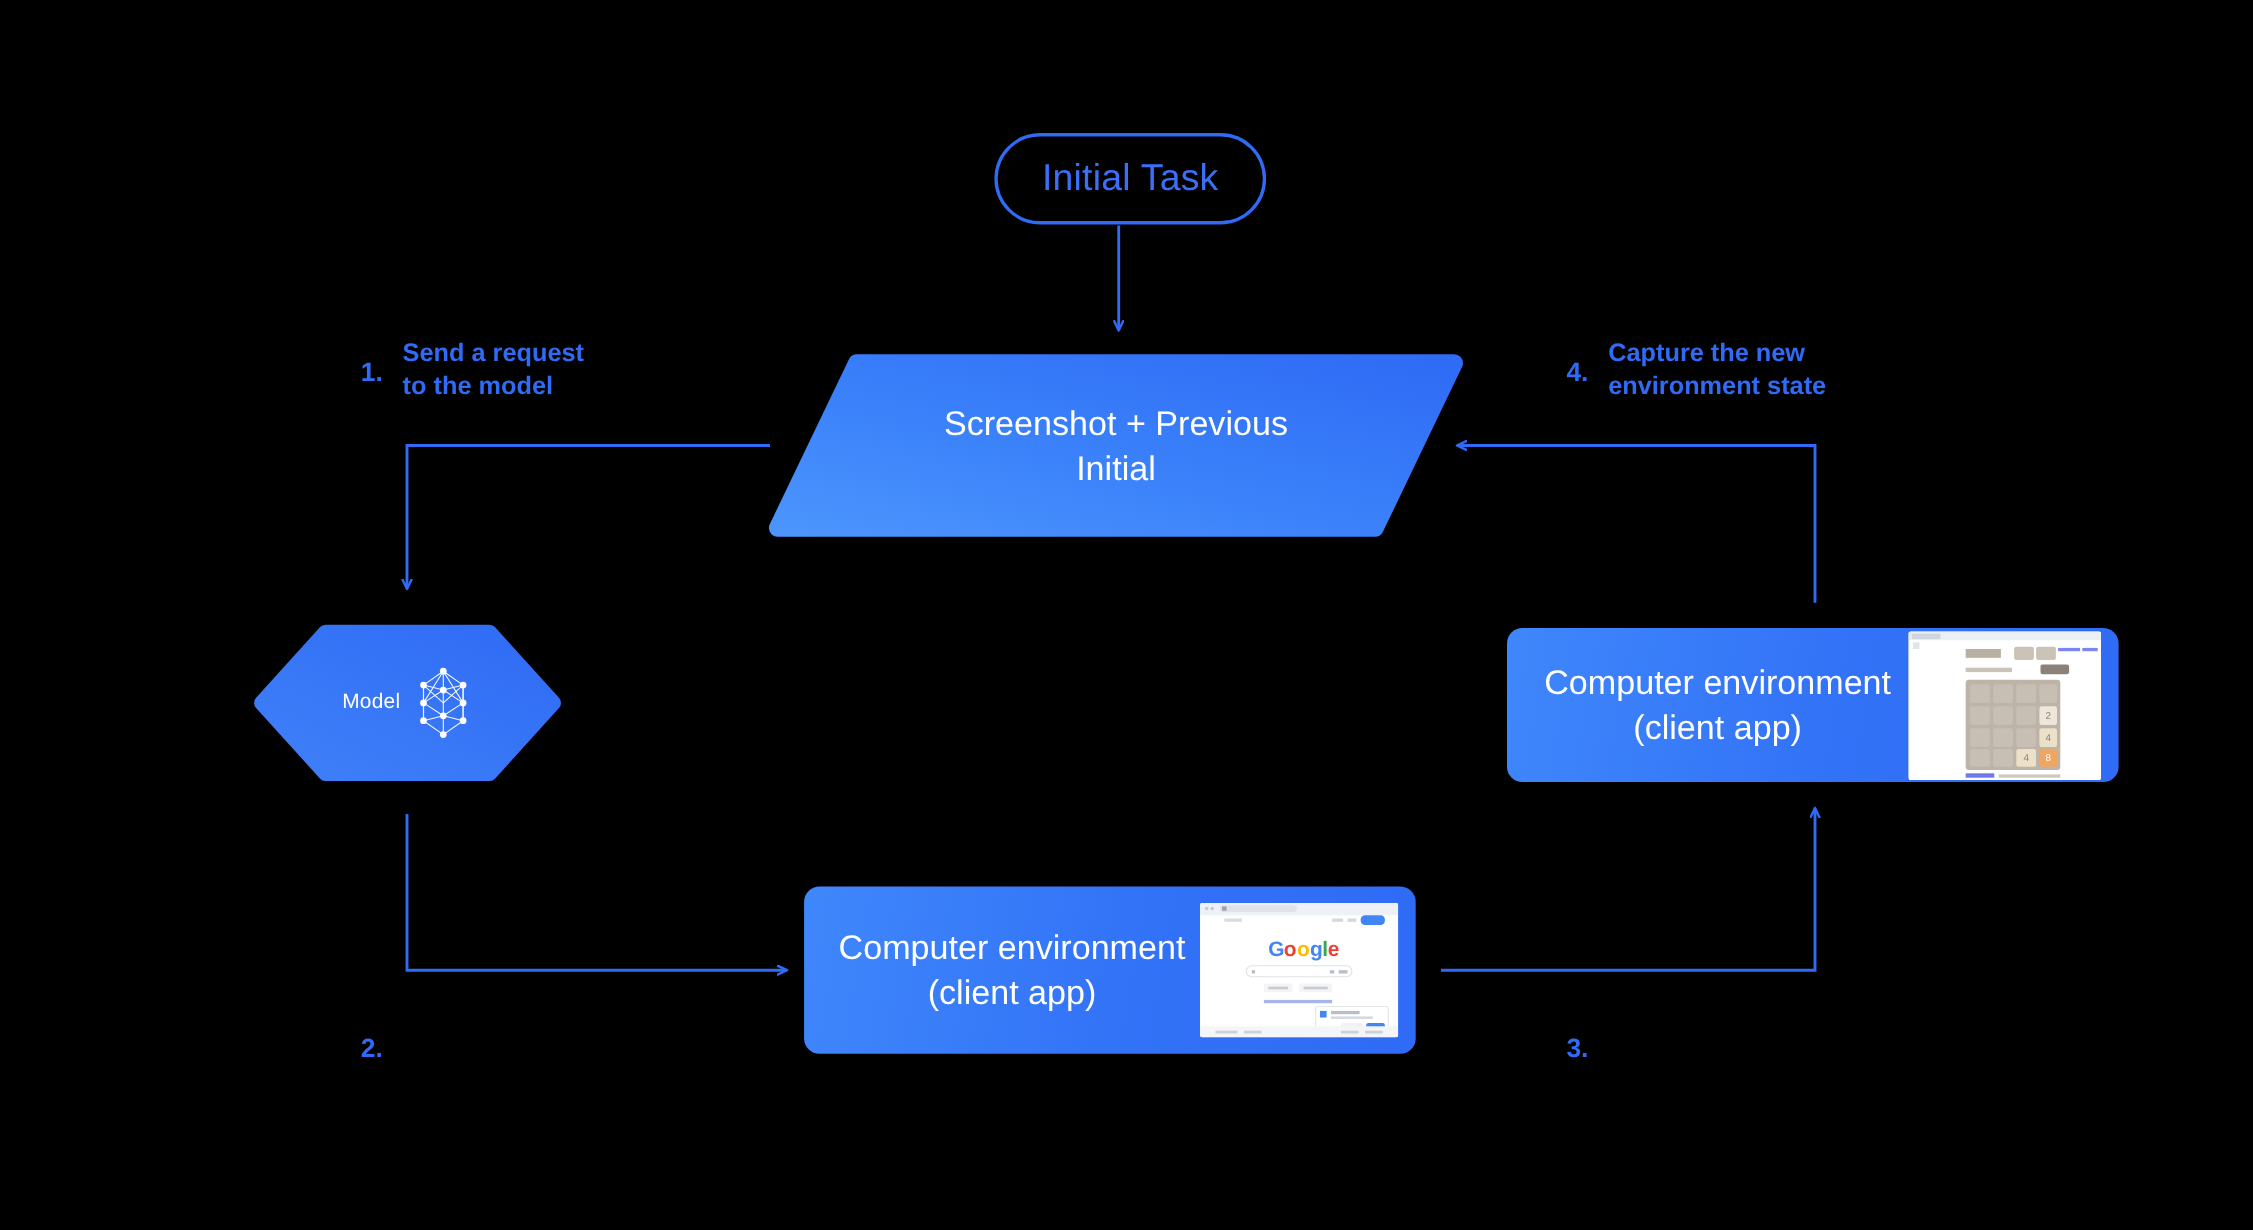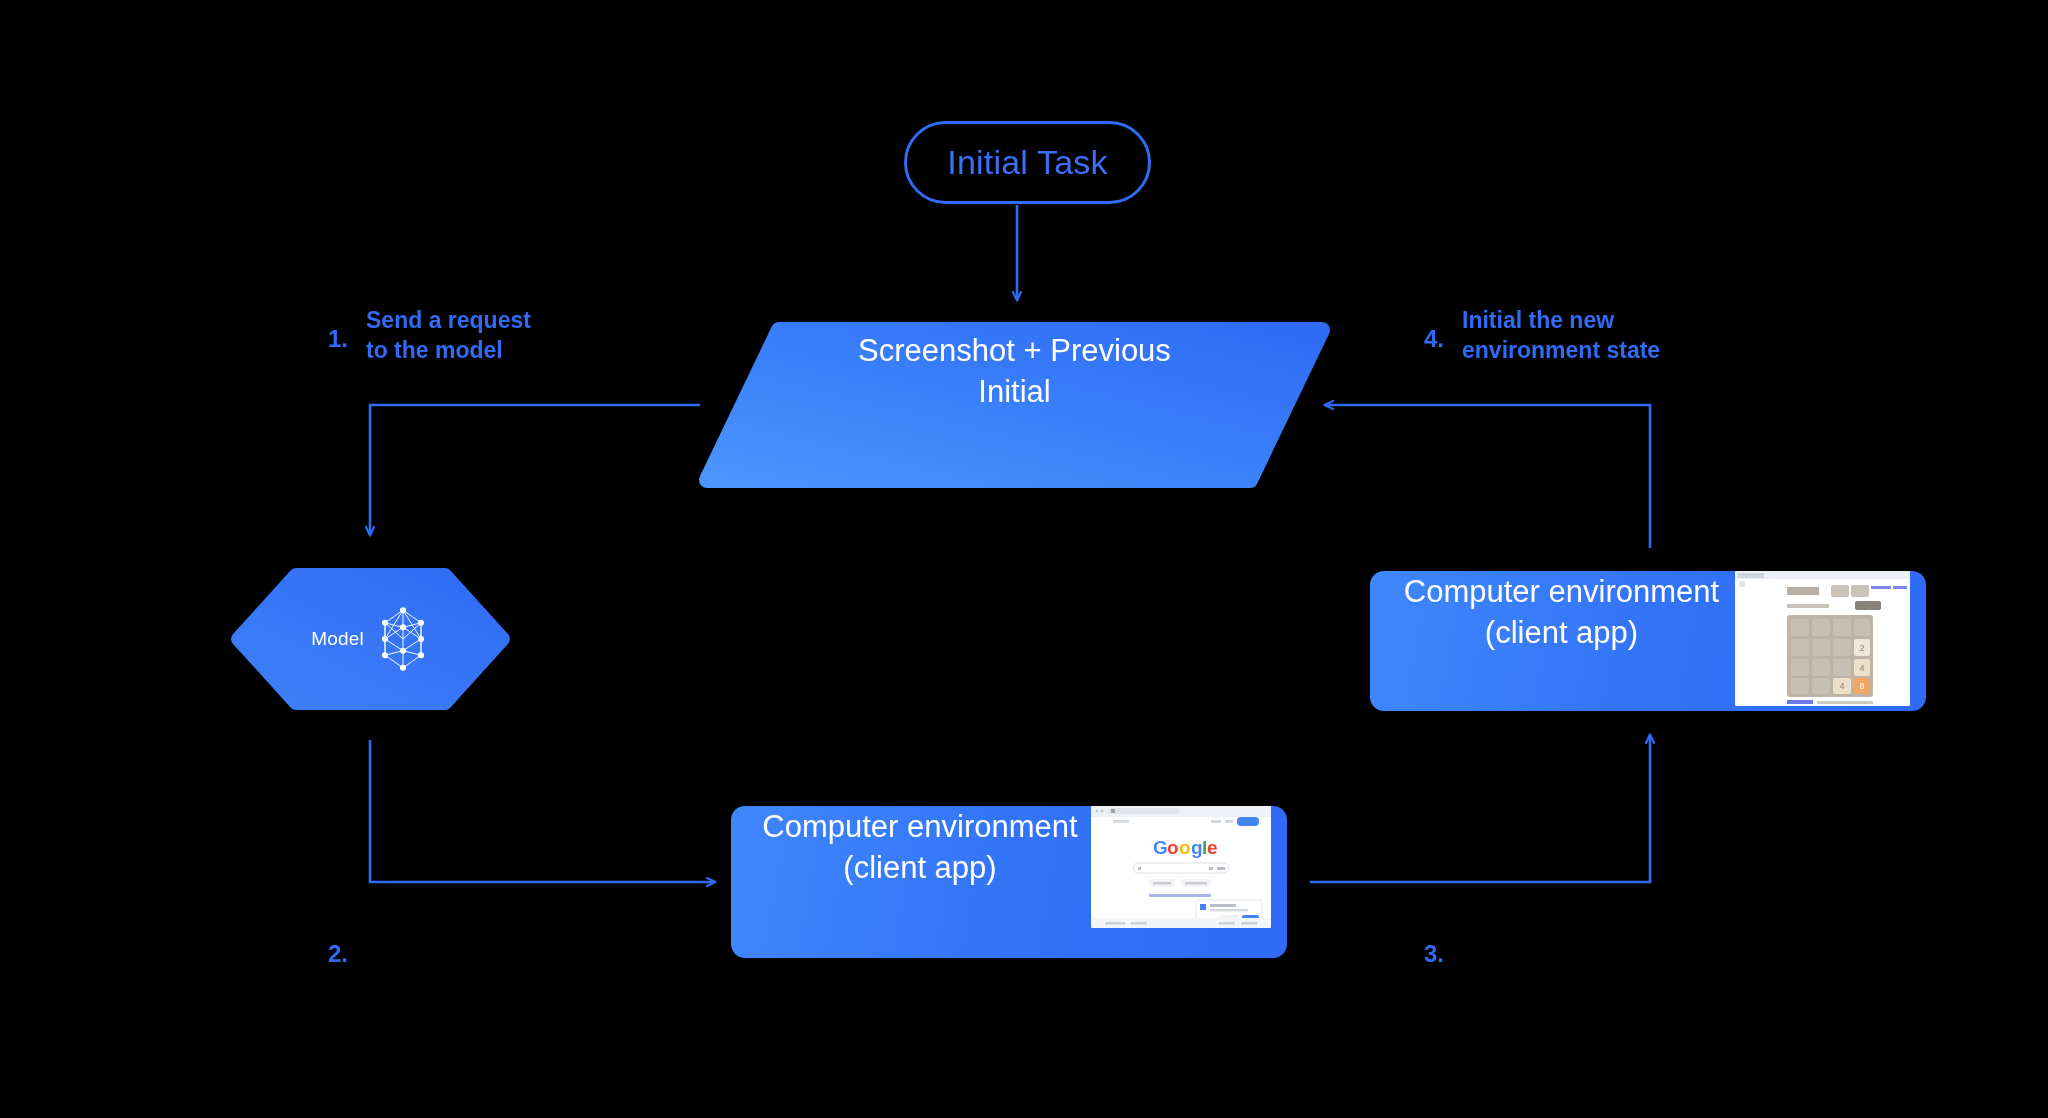--- a/index.html
+++ b/index.html
@@ -60,20 +60,21 @@
   }
   .para-label {
     position: absolute;
     left: 0;
     top: 0;
     width: 615px;
     height: 150px;
     display: flex;
     flex-direction: column;
     align-items: center;
+    justify-content: center;
     color: #ffffff;
     font-size: 31px;
     line-height: 41px;
     text-align: center;
     pointer-events: none;
   }
 
   
   .hex-wrap {
     position: absolute;
@@ -98,21 +99,21 @@
     letter-spacing: 0.2px;
   }
   .nn-icon { width: 54px; height: 74px; display: block; }
 
   
   .card {
     position: absolute;
     border-radius: 14px;
     overflow: hidden;
     display: flex;
-    align-items: flex-start;
+    align-items: center;
     background: linear-gradient(100deg, #2f6bf5 0%, #3f87fb 60%, #4b95fd 100%);
   }
   .card-right {
     left: 1370px;
     top: 571px;
     width: 556px;
     height: 140px;
     background: linear-gradient(100deg, #3f87fb 0%, #3272f7 55%, #2f6bf5 100%);
   }
   .card-bottom {
@@ -359,21 +360,21 @@
   </div>
 
   <div class="step step1">
     <span class="step-num">1.</span>
     <span class="step-text">Send a request
 to the model</span>
   </div>
 
   <div class="step step4">
     <span class="step-num">4.</span>
-    <span class="step-text">Initial the new
+    <span class="step-text">Capture the new
 environment state</span>
   </div>
 
   <div class="step step2">
     <span class="step-num">2.</span>
   </div>
 
   <div class="step step3">
     <span class="step-num">3.</span>
   </div>

